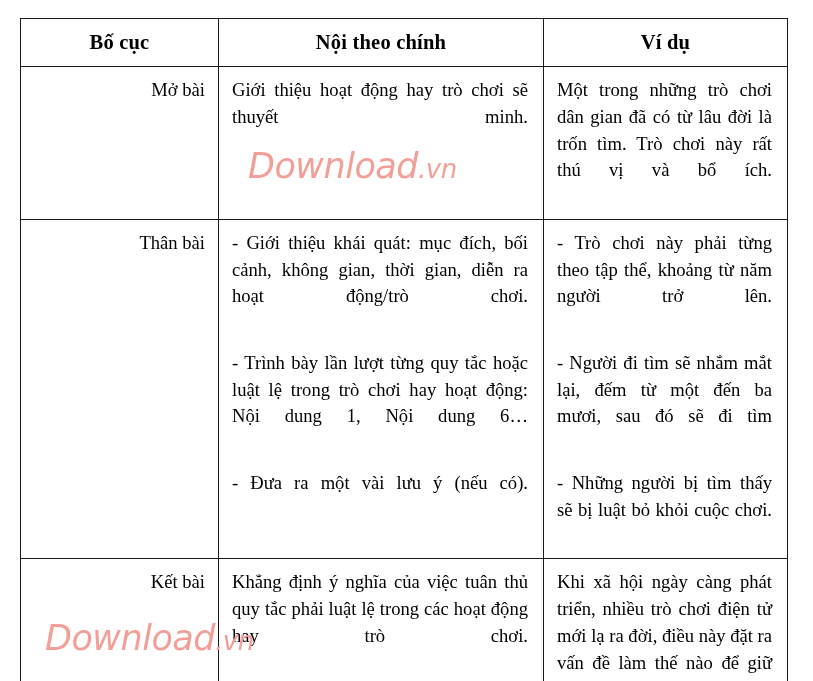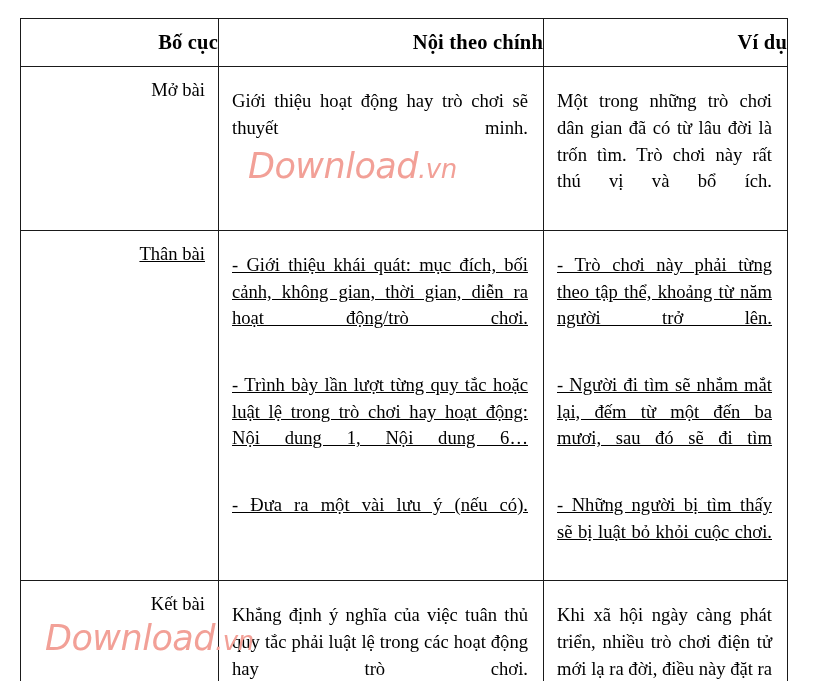--- a/index.html
+++ b/index.html
@@ -40,21 +40,21 @@
   }
 
   col.c1 { width: 198px; }
   col.c2 { width: 325px; }
   col.c3 { width: 244px; }
 
   
   tr.header-row th {
     height: 47px;
     vertical-align: middle;
-    text-align: right;
+    text-align: center;
     margin-left: 20px;
   }
   .hdr-label {
     font-weight: bold;
     font-size: 20.5px;
     letter-spacing: 0.2px;
     line-height: 1.1;
     display: block;
   }
 
@@ -67,36 +67,36 @@
   .cell-inner.c-first {
     text-align: right;
     padding-left: 14px;
   }
   .cell-inner.c-body {
     text-align: justify;
     text-justify: inter-word;
     padding-right: 15px;
   }
   .cell-inner p {
-    margin: 11px 0 13px 0;
+    margin: 0 0 13px 0;
   }
   .cell-inner p:last-child {
     margin-bottom: 0;
   }
   
   .cell-inner.c-body p { text-align: justify; }
   .cell-inner.c-body p::after {
     content: "";
     display: inline-block;
     width: 100%;
   }
 
   
   tr.row-mo   td { height: 120px; }
-  tr.row-than td { height: 278px; text-decoration: underline; }
+  tr.row-than td { height: 278px; }
   tr.row-ket  td { height: 191px; }
 
   
   .watermark {
     position: absolute;
     font-family: "DejaVu Sans", "Liberation Sans", sans-serif;
     font-weight: normal;
     font-style: italic;
     color: #f2a097;
     white-space: nowrap;

